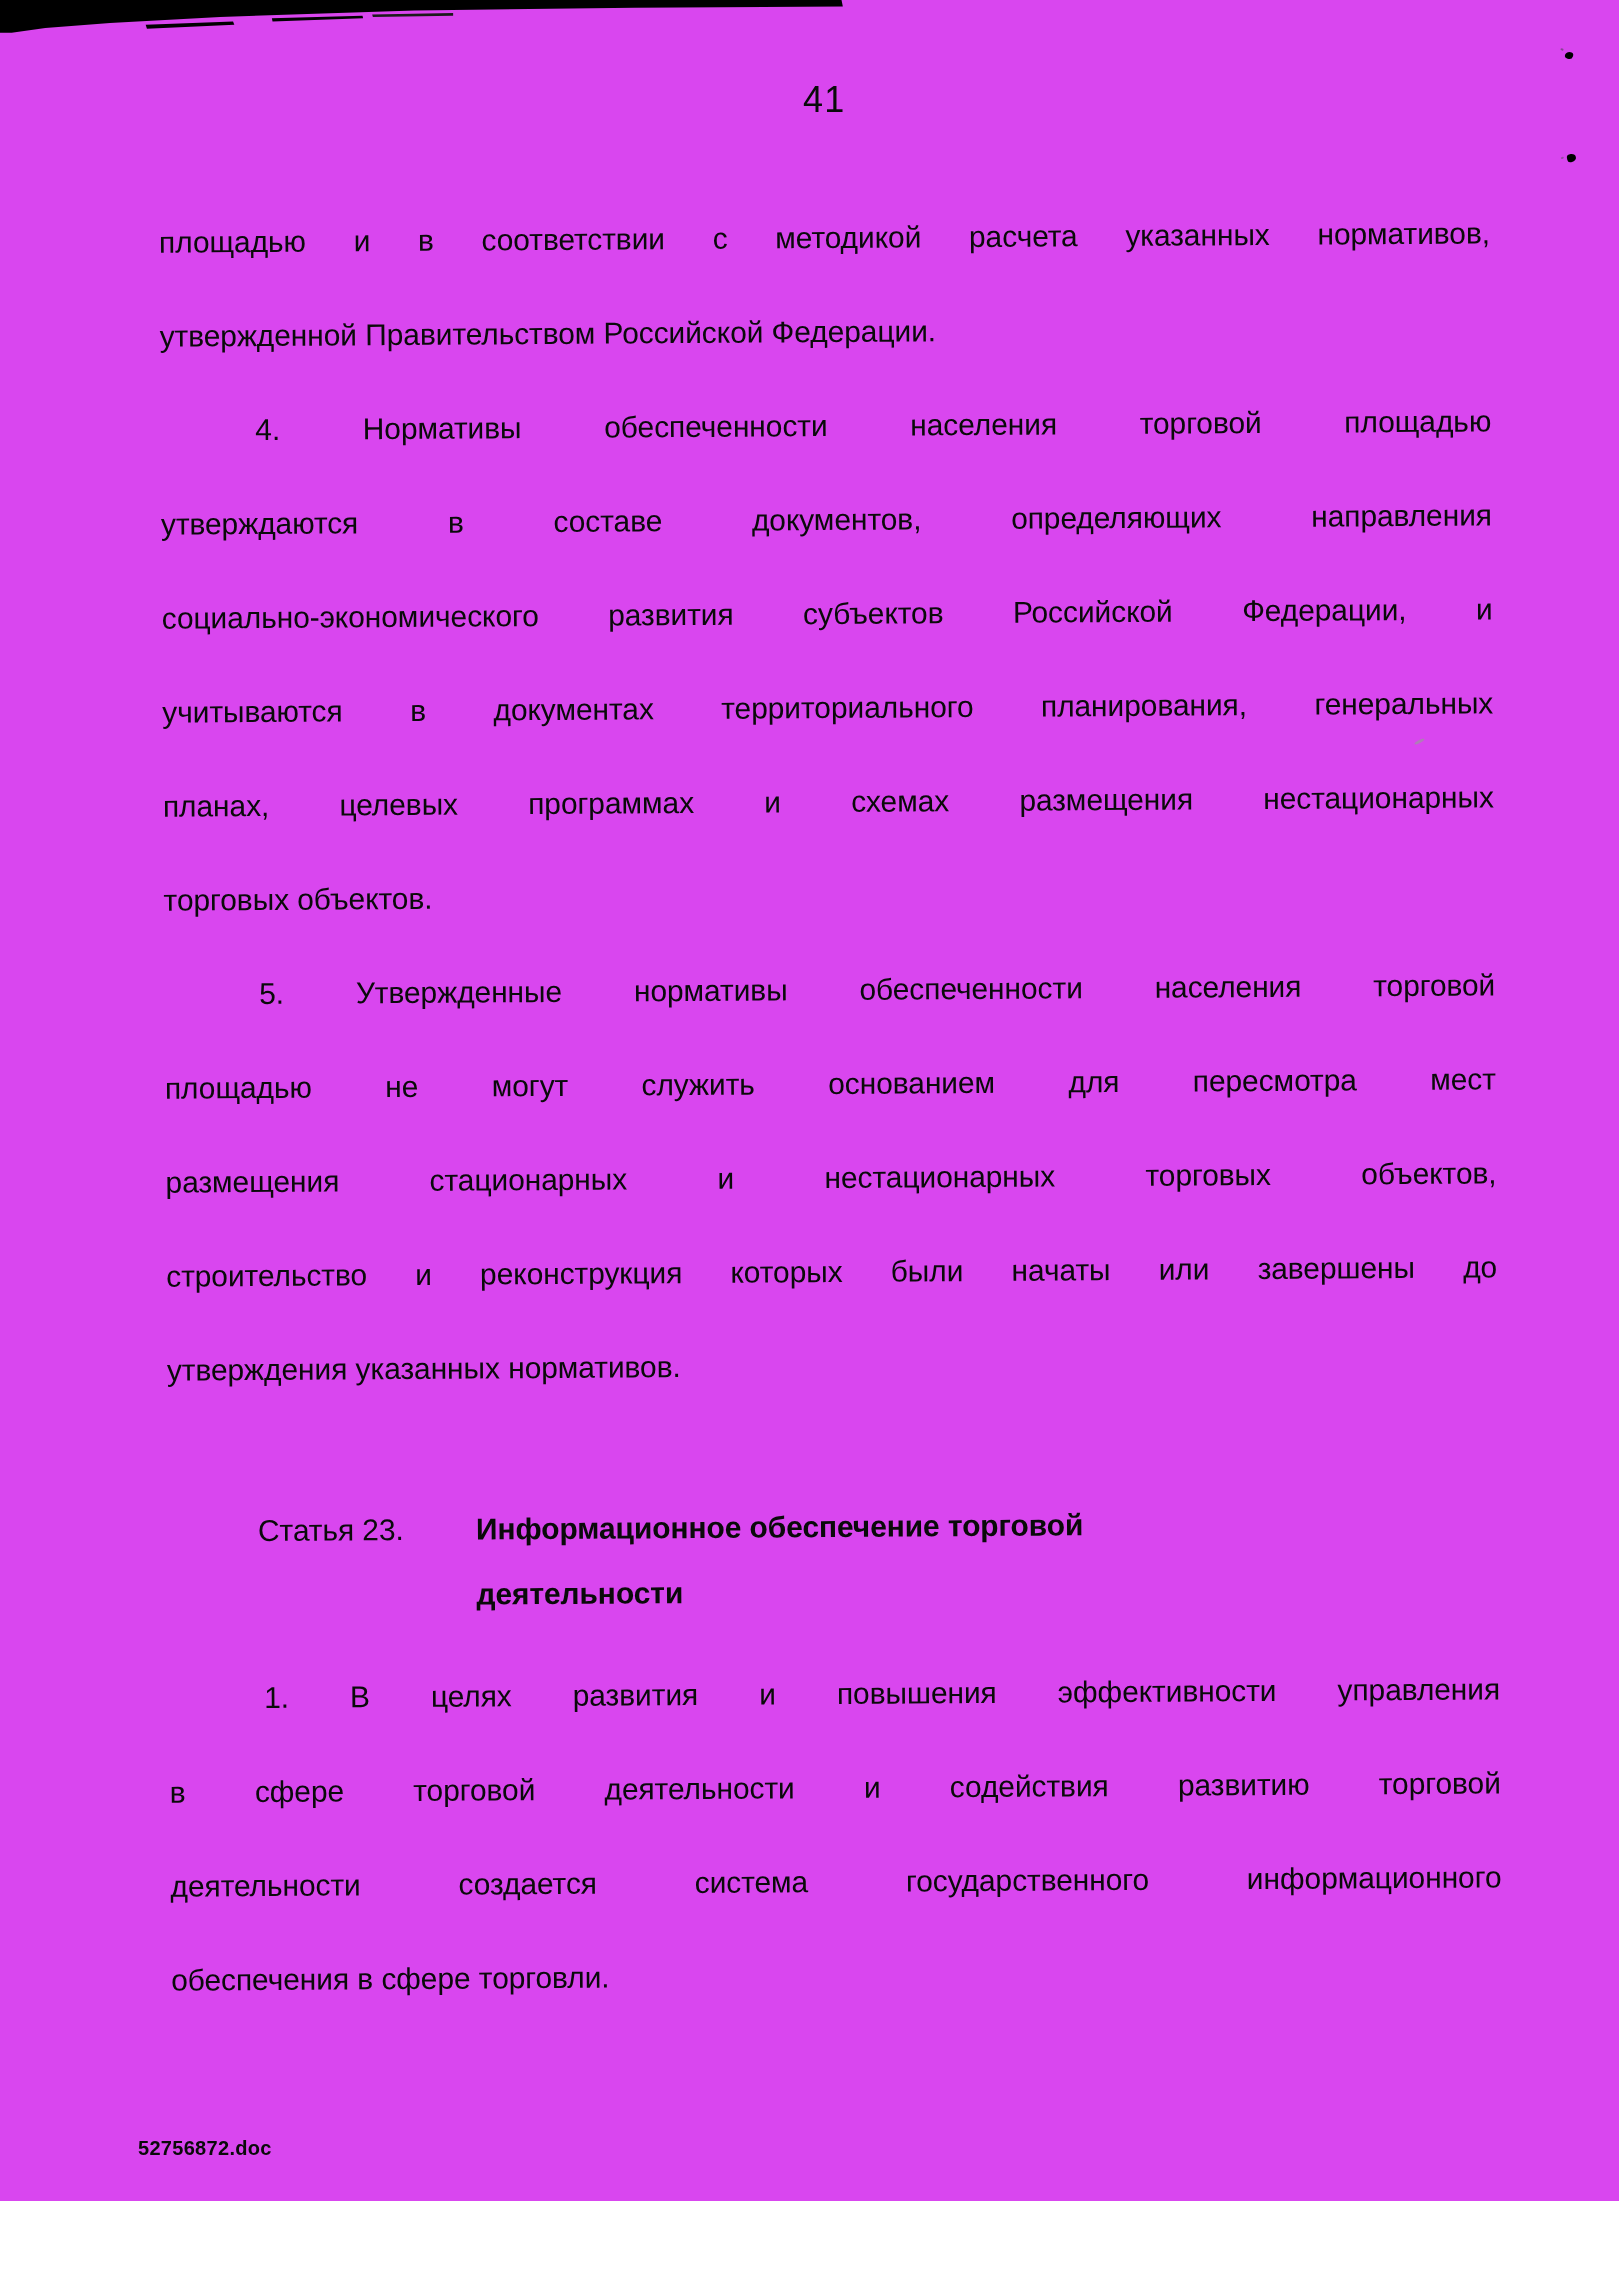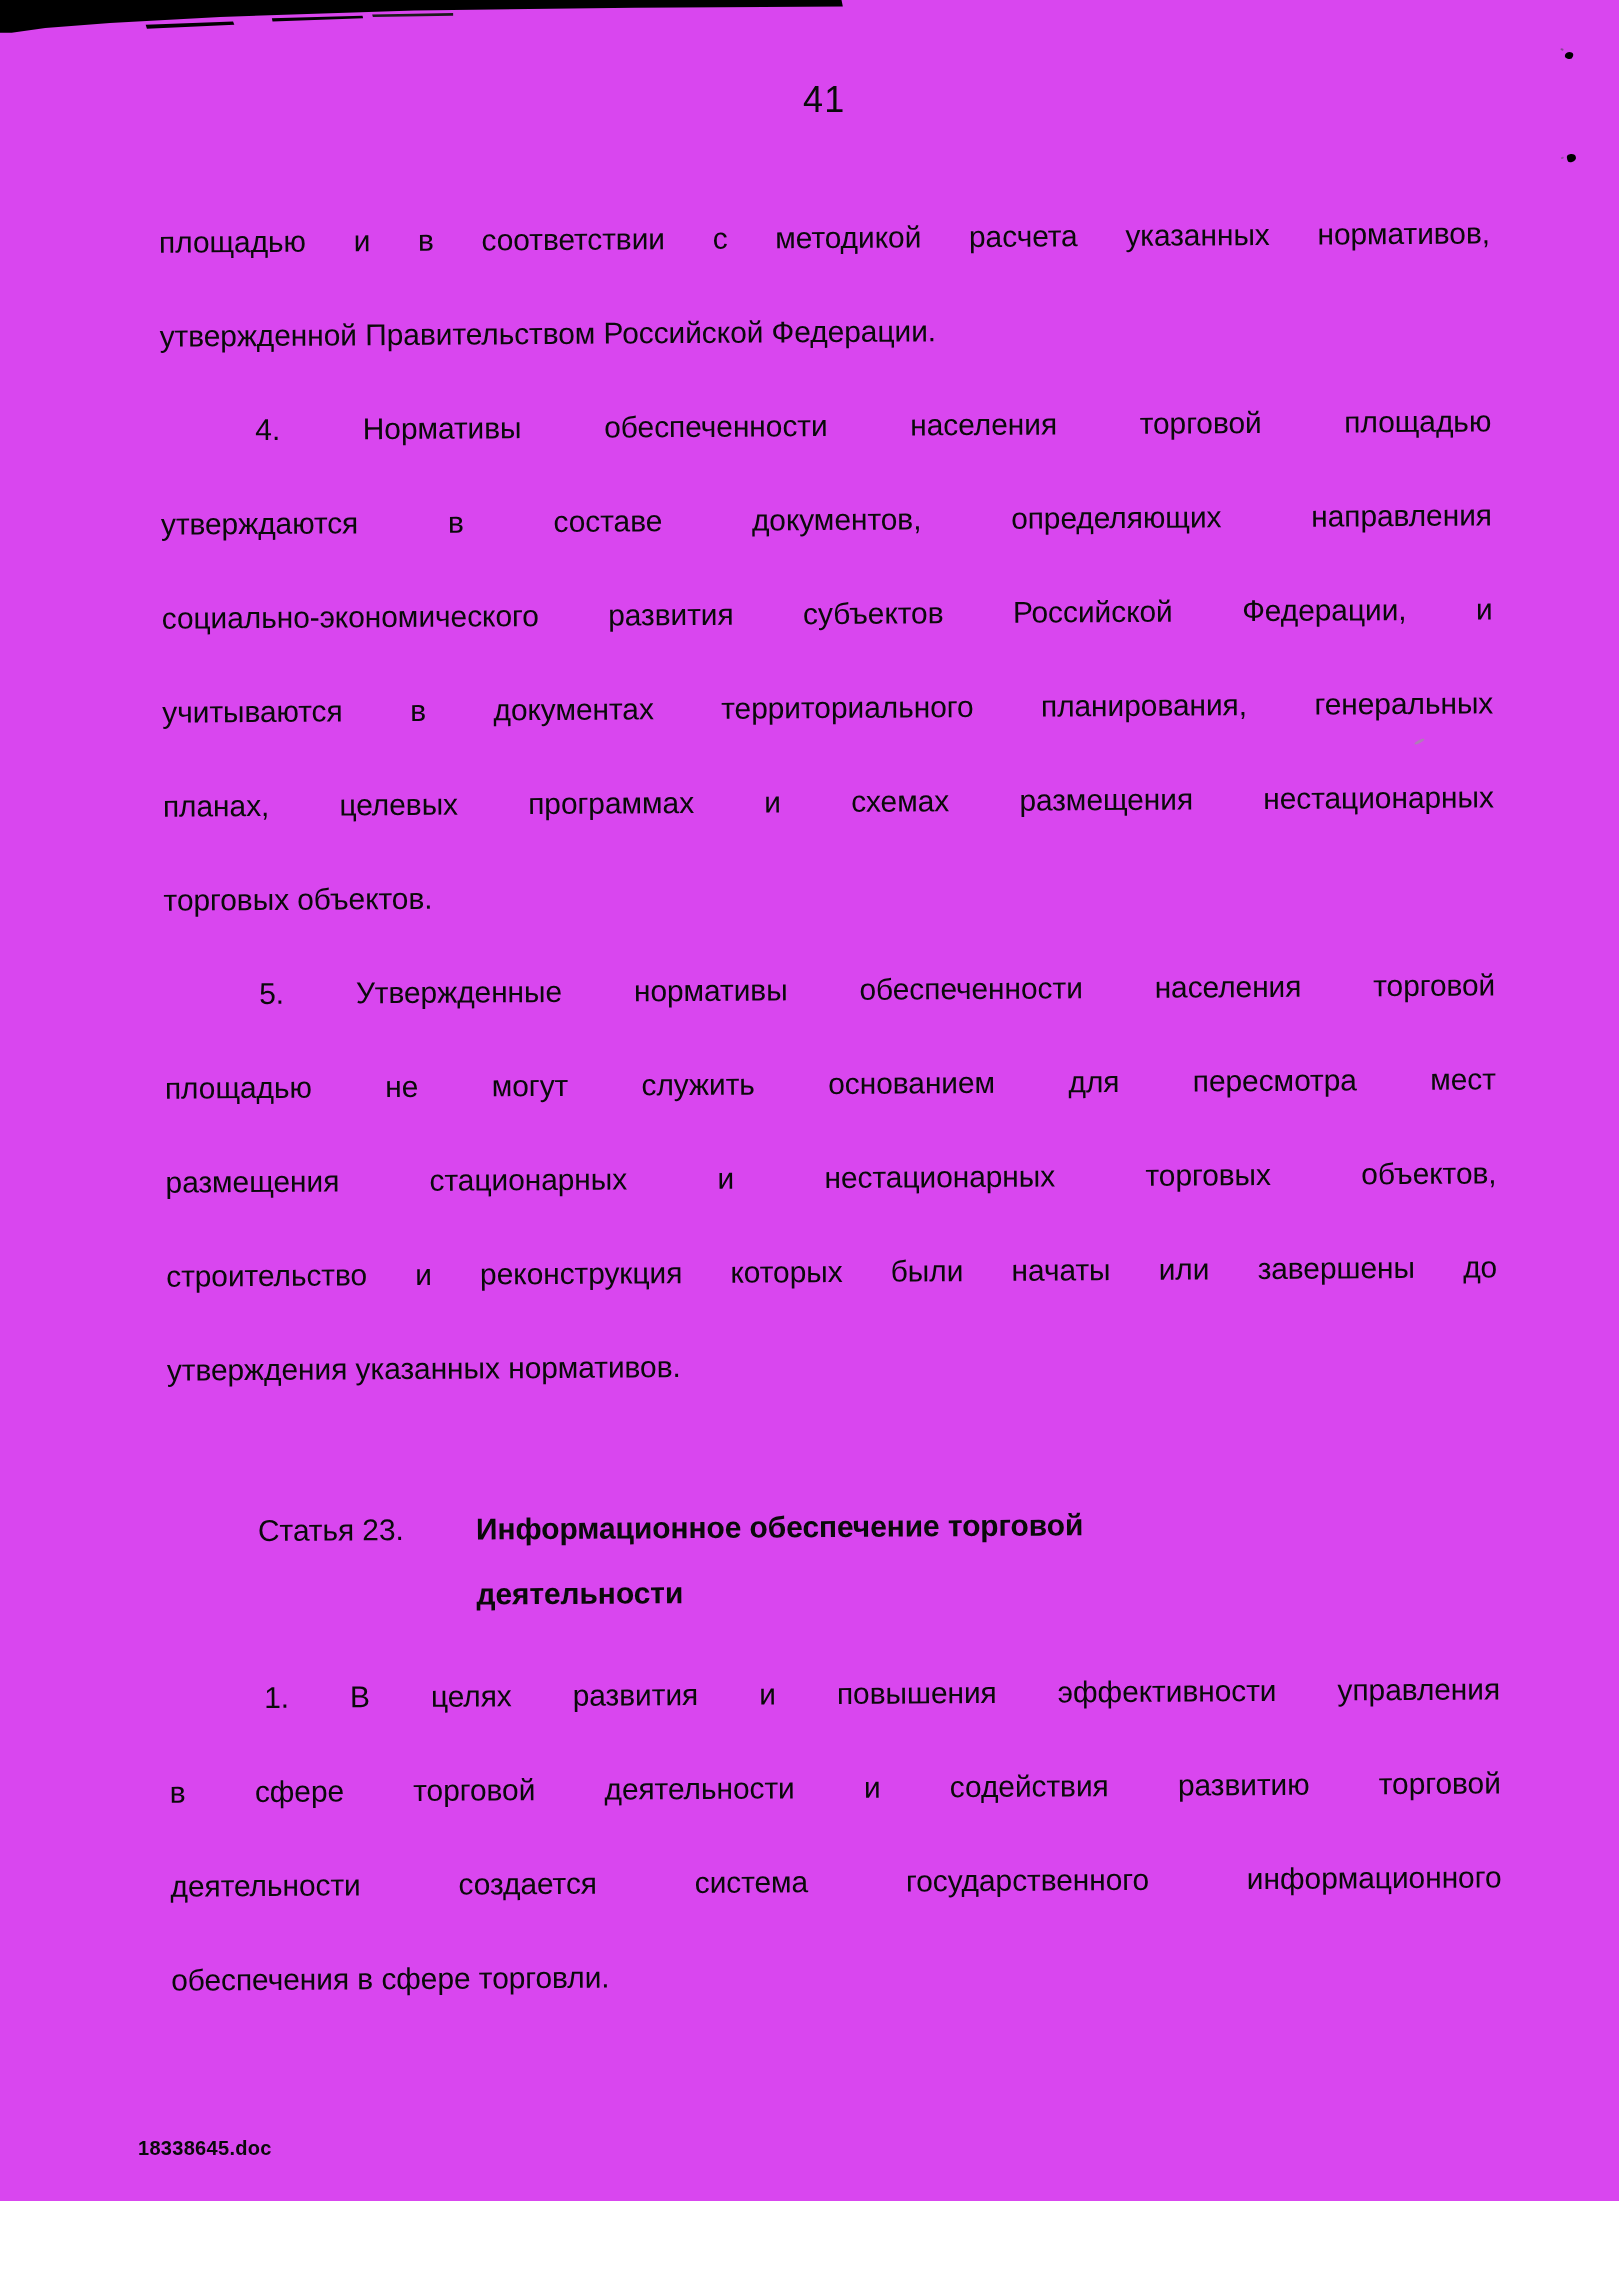--- a/index.html
+++ b/index.html
@@ -128,16 +128,16 @@
 
     <div class="article">
       <div class="line jl ind">1. В целях развития и повышения эффективности управления</div>
       <div class="line jl">в сфере торговой деятельности и содействия развитию торговой</div>
       <div class="line jl">деятельности создается система государственного информационного</div>
       <div class="line ll">обеспечения в сфере торговли.</div>
     </div>
 
   </div>
 
-  <div class="footer">18338645.doc</div>
+  <div class="footer">52756872.doc</div>
 
 </div>
 
 
 </body></html>

